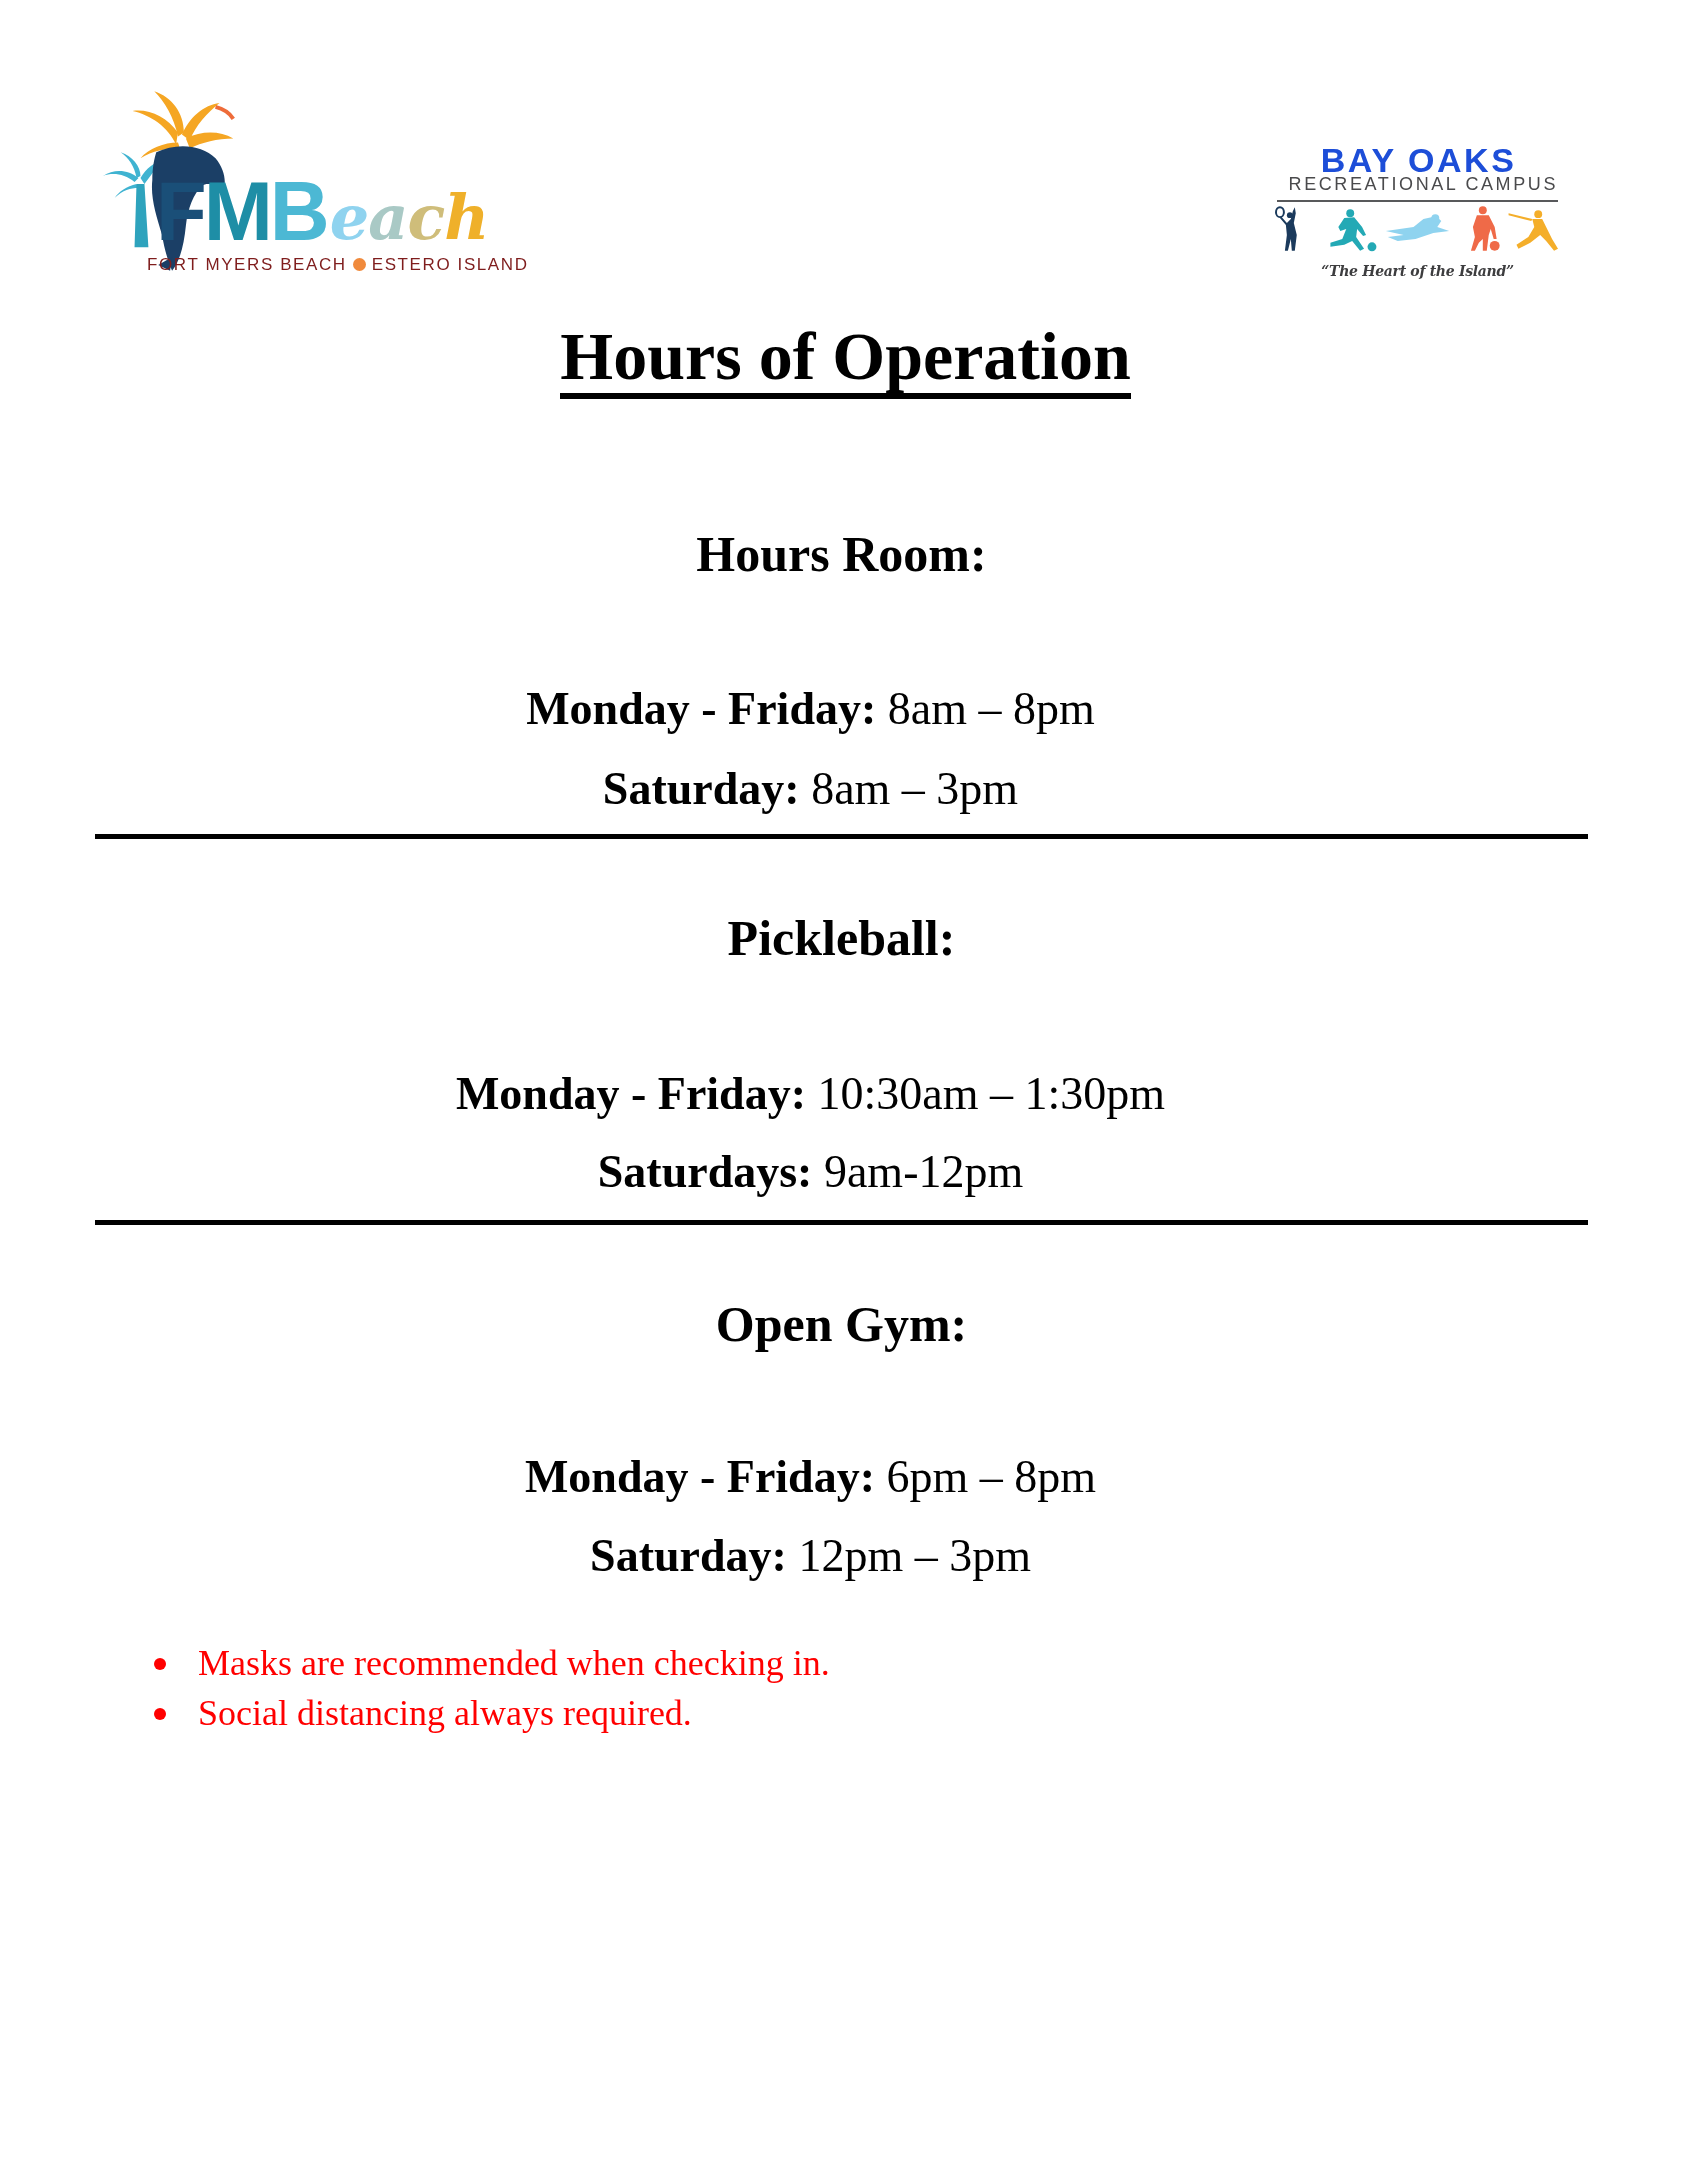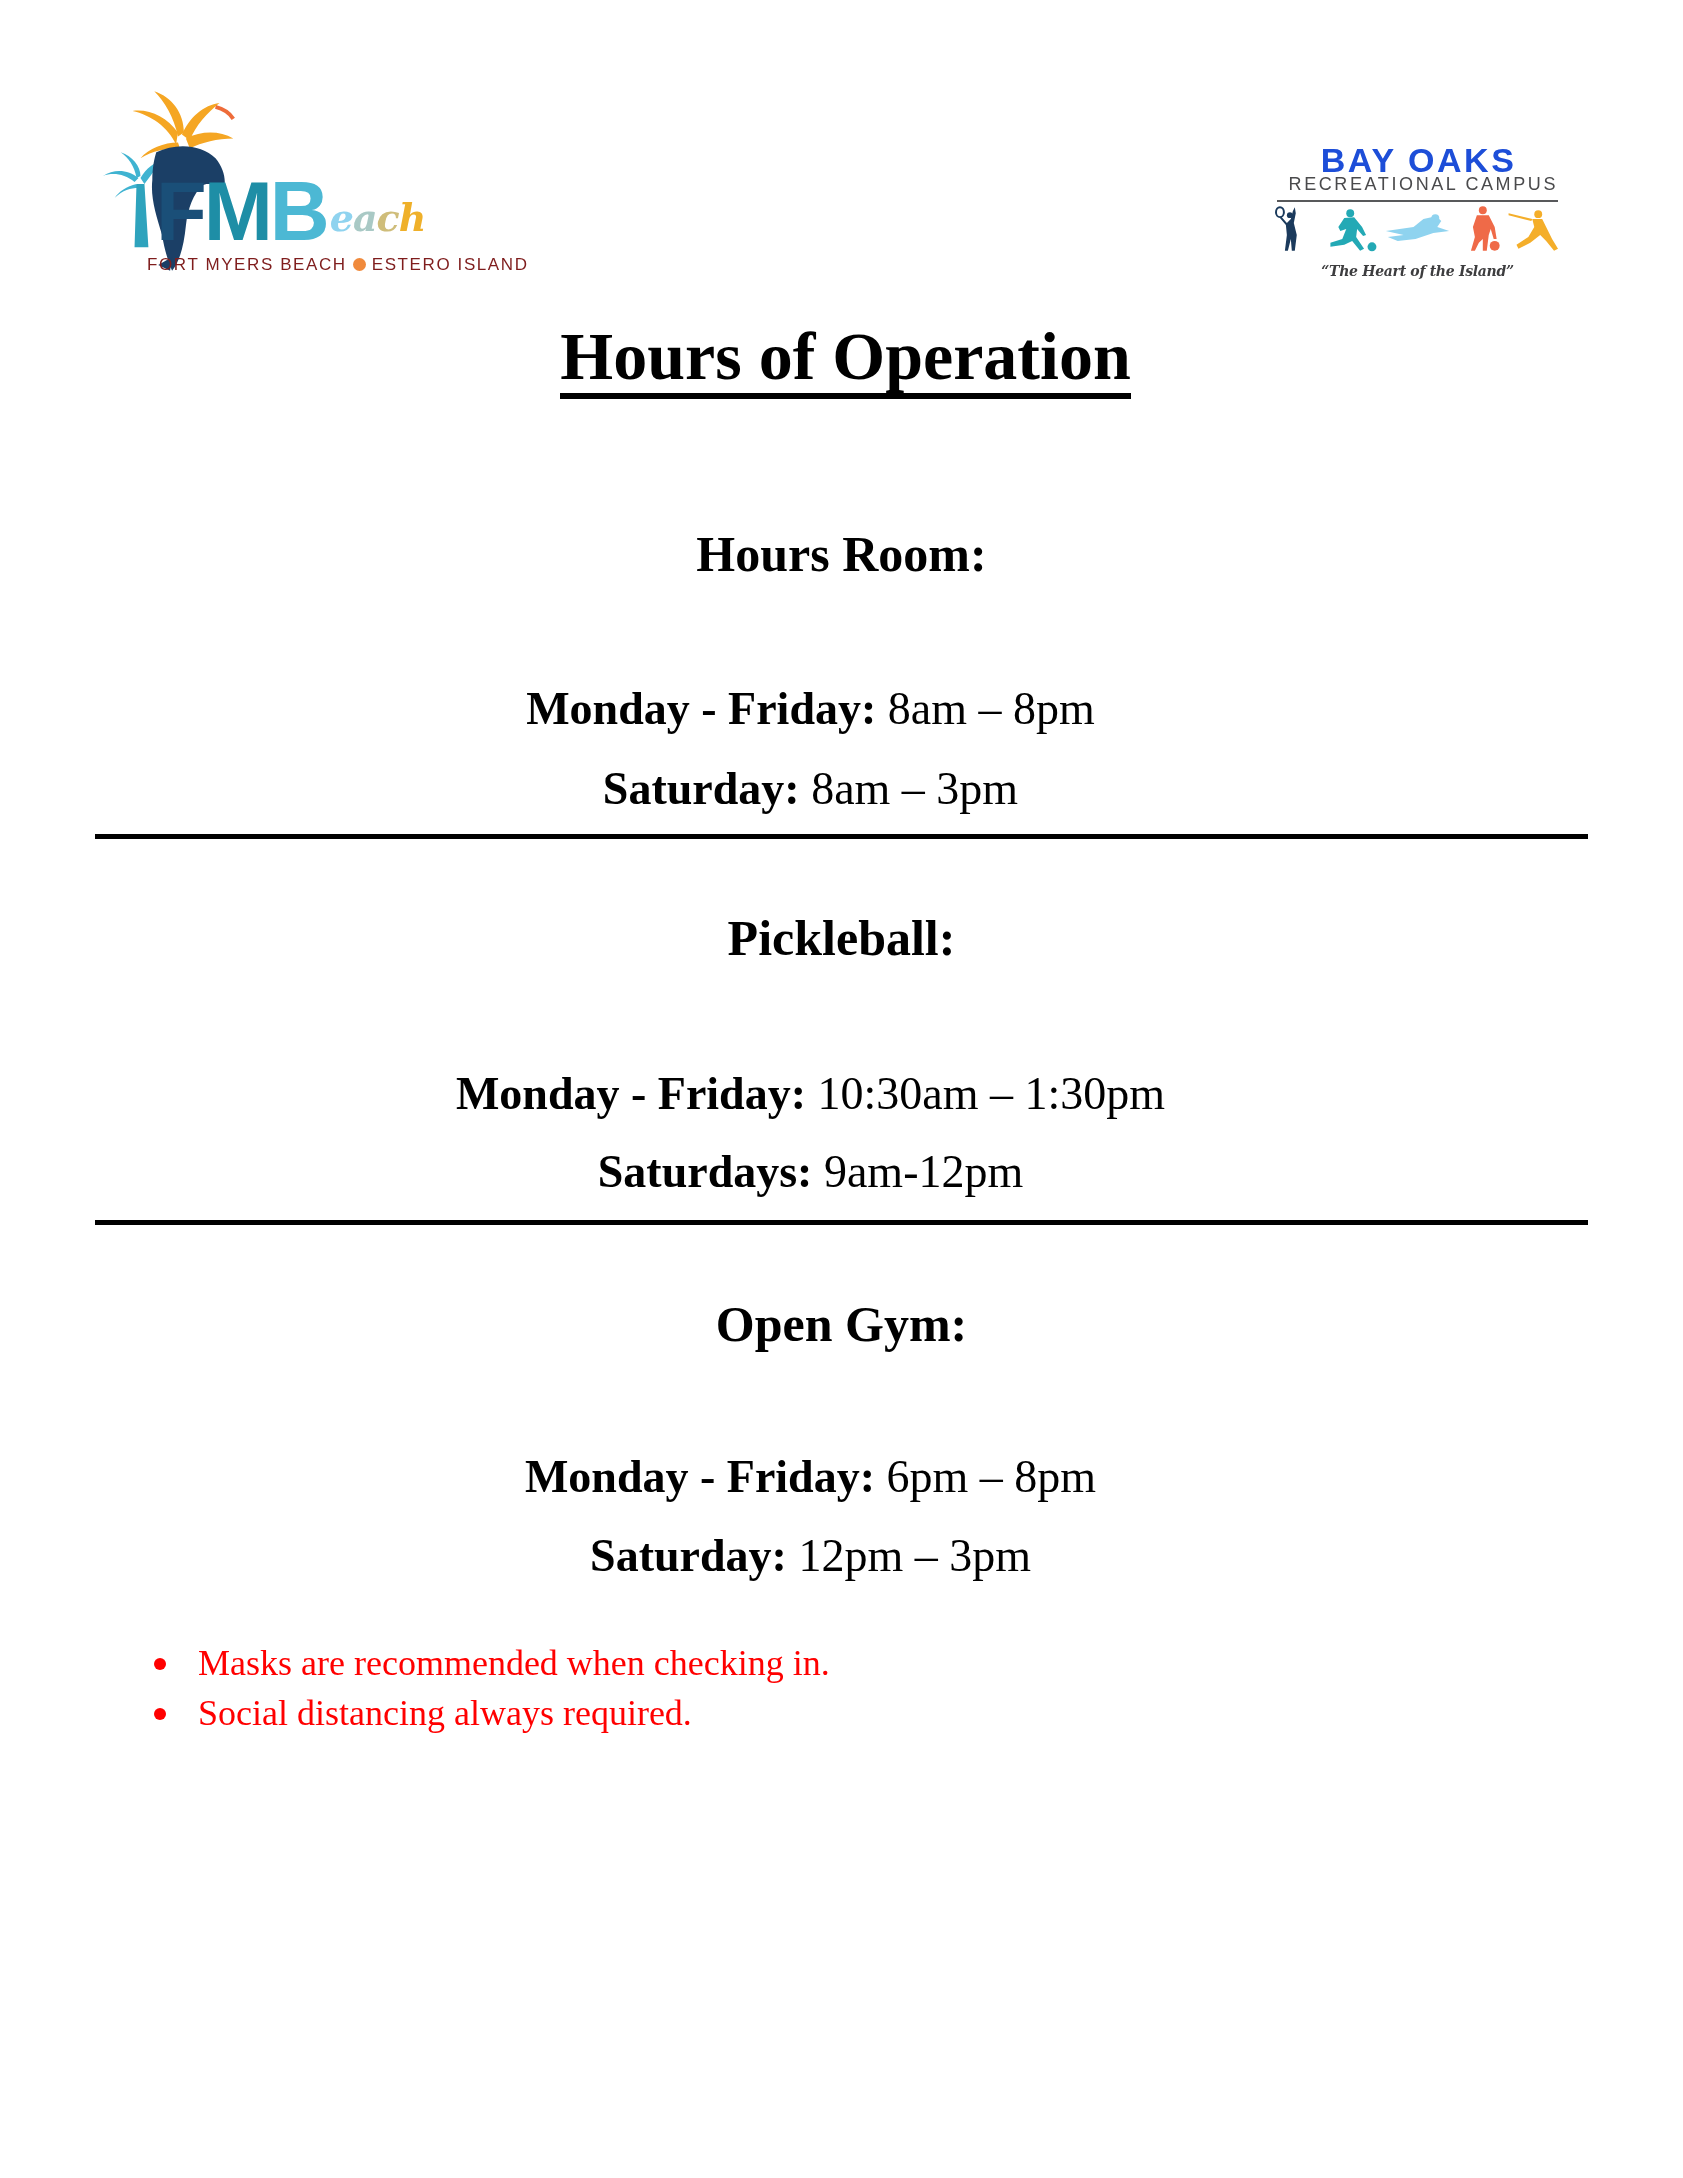--- a/index.html
+++ b/index.html
@@ -10,21 +10,21 @@
   .logo-fmb { position: absolute; left: 99px; top: 87px; width: 386px; height: 193px; }
   .logo-fmb svg { position: absolute; left: 0; top: 0; }
   .fmb-letters { position: absolute; left: 57px; top: 89px; height: 71px; white-space: nowrap;
                  font-family: "Liberation Sans", "DejaVu Sans", sans-serif; font-weight: 700; }
   .fmb-fm { font-size: 83px; line-height: 71px; letter-spacing: -3px;
             color: #1d6d8a; display: inline-block; vertical-align: bottom; }
   .fmb-fm .f { color: #1a4f78; }
   .fmb-fm .m { color: #1e8ea6; }
   .fmb-b { font-size: 83px; line-height: 71px; color: #4cb8d4; display: inline-block; vertical-align: bottom; }
   .fmb-each { font-family: "DejaVu Serif", serif; font-style: italic; font-weight: 700;
-              font-size: 38px; line-height: 59px; display: inline-block; vertical-align: bottom;
+              font-size: 62px; line-height: 59px; display: inline-block; vertical-align: bottom;
               color: #e5b13a; letter-spacing: -1px; }
   .fmb-each .e1 { color: #8fd3ef; } .fmb-each .a1 { color: #a9c9c5; }
   .fmb-each .c1 { color: #cfbd7a; } .fmb-each .h1 { color: #efb02a; }
   .fmb-sub { position: absolute; left: 48px; top: 168px; white-space: nowrap;
              font-family: "Liberation Sans", "DejaVu Sans", sans-serif; font-size: 17px;
              letter-spacing: 1.6px; color: #7f1d1d; }
   .fmb-star { display: inline-block; width: 13px; height: 13px; border-radius: 50%;
               background: #f08a3c; vertical-align: -1px; margin: 0 6px; }
 
   .logo-bay { position: absolute; left: 1275px; top: 131px; width: 285px; height: 158px; }

